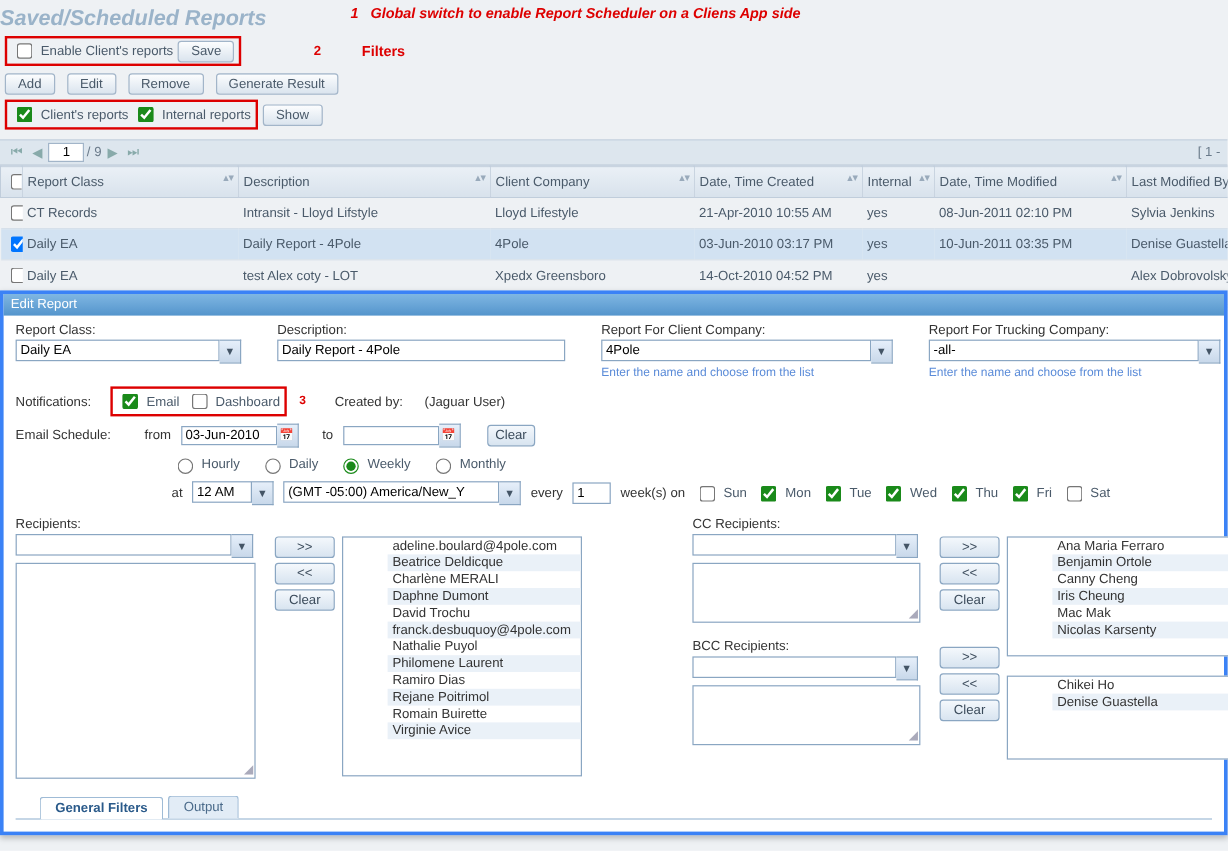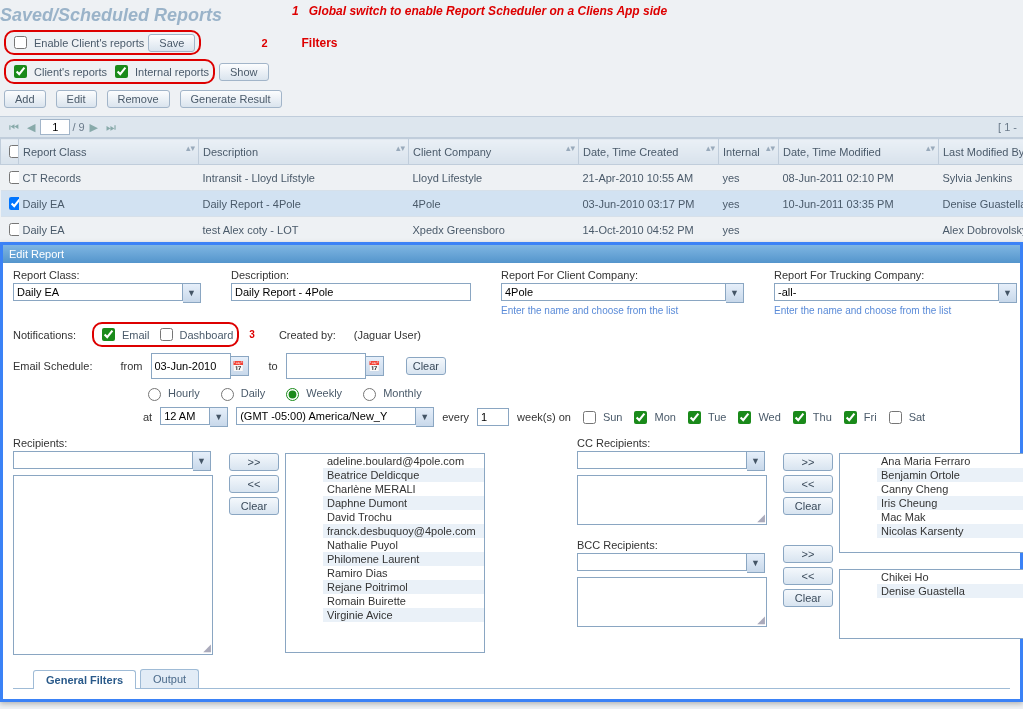--- a/index.html
+++ b/index.html
@@ -28,21 +28,21 @@
   border:1px solid #a2b5c9;
   background: linear-gradient(#fcfdfe,#dae4ee);
   padding:2px 10px;
   font-size:11px;
   border-radius:3px;
   color:#4a5a6a;
   cursor:pointer;
 }
 input[type=checkbox] { vertical-align:middle; }
 label { color:#4a5a6a; }
-.red-box { border:2px solid #d00; border-radius:10px; padding:1px 4px; display:inline-flex; align-items:center; gap:4px; }
+.red-box { border:2px solid #d00; border-radius:0; padding:1px 4px; display:inline-flex; align-items:center; gap:4px; }
 .pager-bar {
   background:#dde6ee;
   border-top:1px solid #c0cddb;
   border-bottom:1px solid #c0cddb;
   padding:2px 6px;
   display:flex;
   align-items:center;
   gap:2px;
   color:#6a7a8a;
   font-size:11px;
@@ -90,21 +90,21 @@
 .combo { display:flex; }
 .combo input { border:1px solid #8aa6c2; font-size:11px; padding:1px 3px; height:18px; }
 .combo .drop {
   width:18px; height:20px;
   border:1px solid #8aa6c2; border-left:none;
   background:linear-gradient(#e6effa,#c8d8ea);
   display:flex; align-items:center; justify-content:center;
   color:#456; font-size:9px; cursor:pointer;
 }
 .date-input { display:flex; align-items:center; }
-.date-input input { border:1px solid #8aa6c2; width:80px; font-size:11px; padding:1px 3px; height:26px; }
+.date-input input { border:1px solid #8aa6c2; width:80px; font-size:11px; padding:1px 3px; height:16px; }
 .date-input .cal-icon {
   border:1px solid #8aa6c2; border-left:none;
   width:18px; height:20px;
   display:flex; align-items:center; justify-content:center;
   background:linear-gradient(#e6effa,#c8d8ea);
   font-size:10px; cursor:pointer;
 }
 .inline-row { display:flex; align-items:center; gap:8px; margin-bottom:6px; }
 .radio-row { display:flex; gap:16px; align-items:center; margin-bottom:6px; margin-left:130px; }
 .ckrow { display:flex; align-items:center; gap:4px; }
@@ -183,35 +183,35 @@
   <div class="row-line">
     <span class="red-box">
       <input type="checkbox" style="">
       <label>Enable Client's reports</label>
       <button class="btn">Save</button>
     </span>
     <span style="color:#d00; font-weight:bold; margin-left:56px;">2</span>
     <span class="annot-text" style="margin-left:30px;">Filters</span>
   </div>
 
+  <div class="row-line" style="gap:10px; padding-top:4px;">
+    <button class="btn">Add</button>
+    <button class="btn">Edit</button>
+    <button class="btn">Remove</button>
+    <button class="btn">Generate Result</button>
+  </div>
+
   <div class="row-line">
     <span class="red-box">
       <input type="checkbox" checked="" class="green-check" style="">
       <label>Client's reports</label>
       <input type="checkbox" checked="" class="green-check" style="">
       <label>Internal reports</label>
     </span>
     <button class="btn">Show</button>
-  </div>
-
-  <div class="row-line" style="gap:10px; padding-top:4px;">
-    <button class="btn">Add</button>
-    <button class="btn">Edit</button>
-    <button class="btn">Remove</button>
-    <button class="btn">Generate Result</button>
   </div>
 </div>
 
 <div class="pager-bar">
   <span class="nav-icon">⏮</span>
   <span class="nav-icon">◀</span>
   <input type="text" value="1" style="">
   <span>/ 9</span>
   <span class="nav-icon">▶</span>
   <span class="nav-icon">⏭</span>

